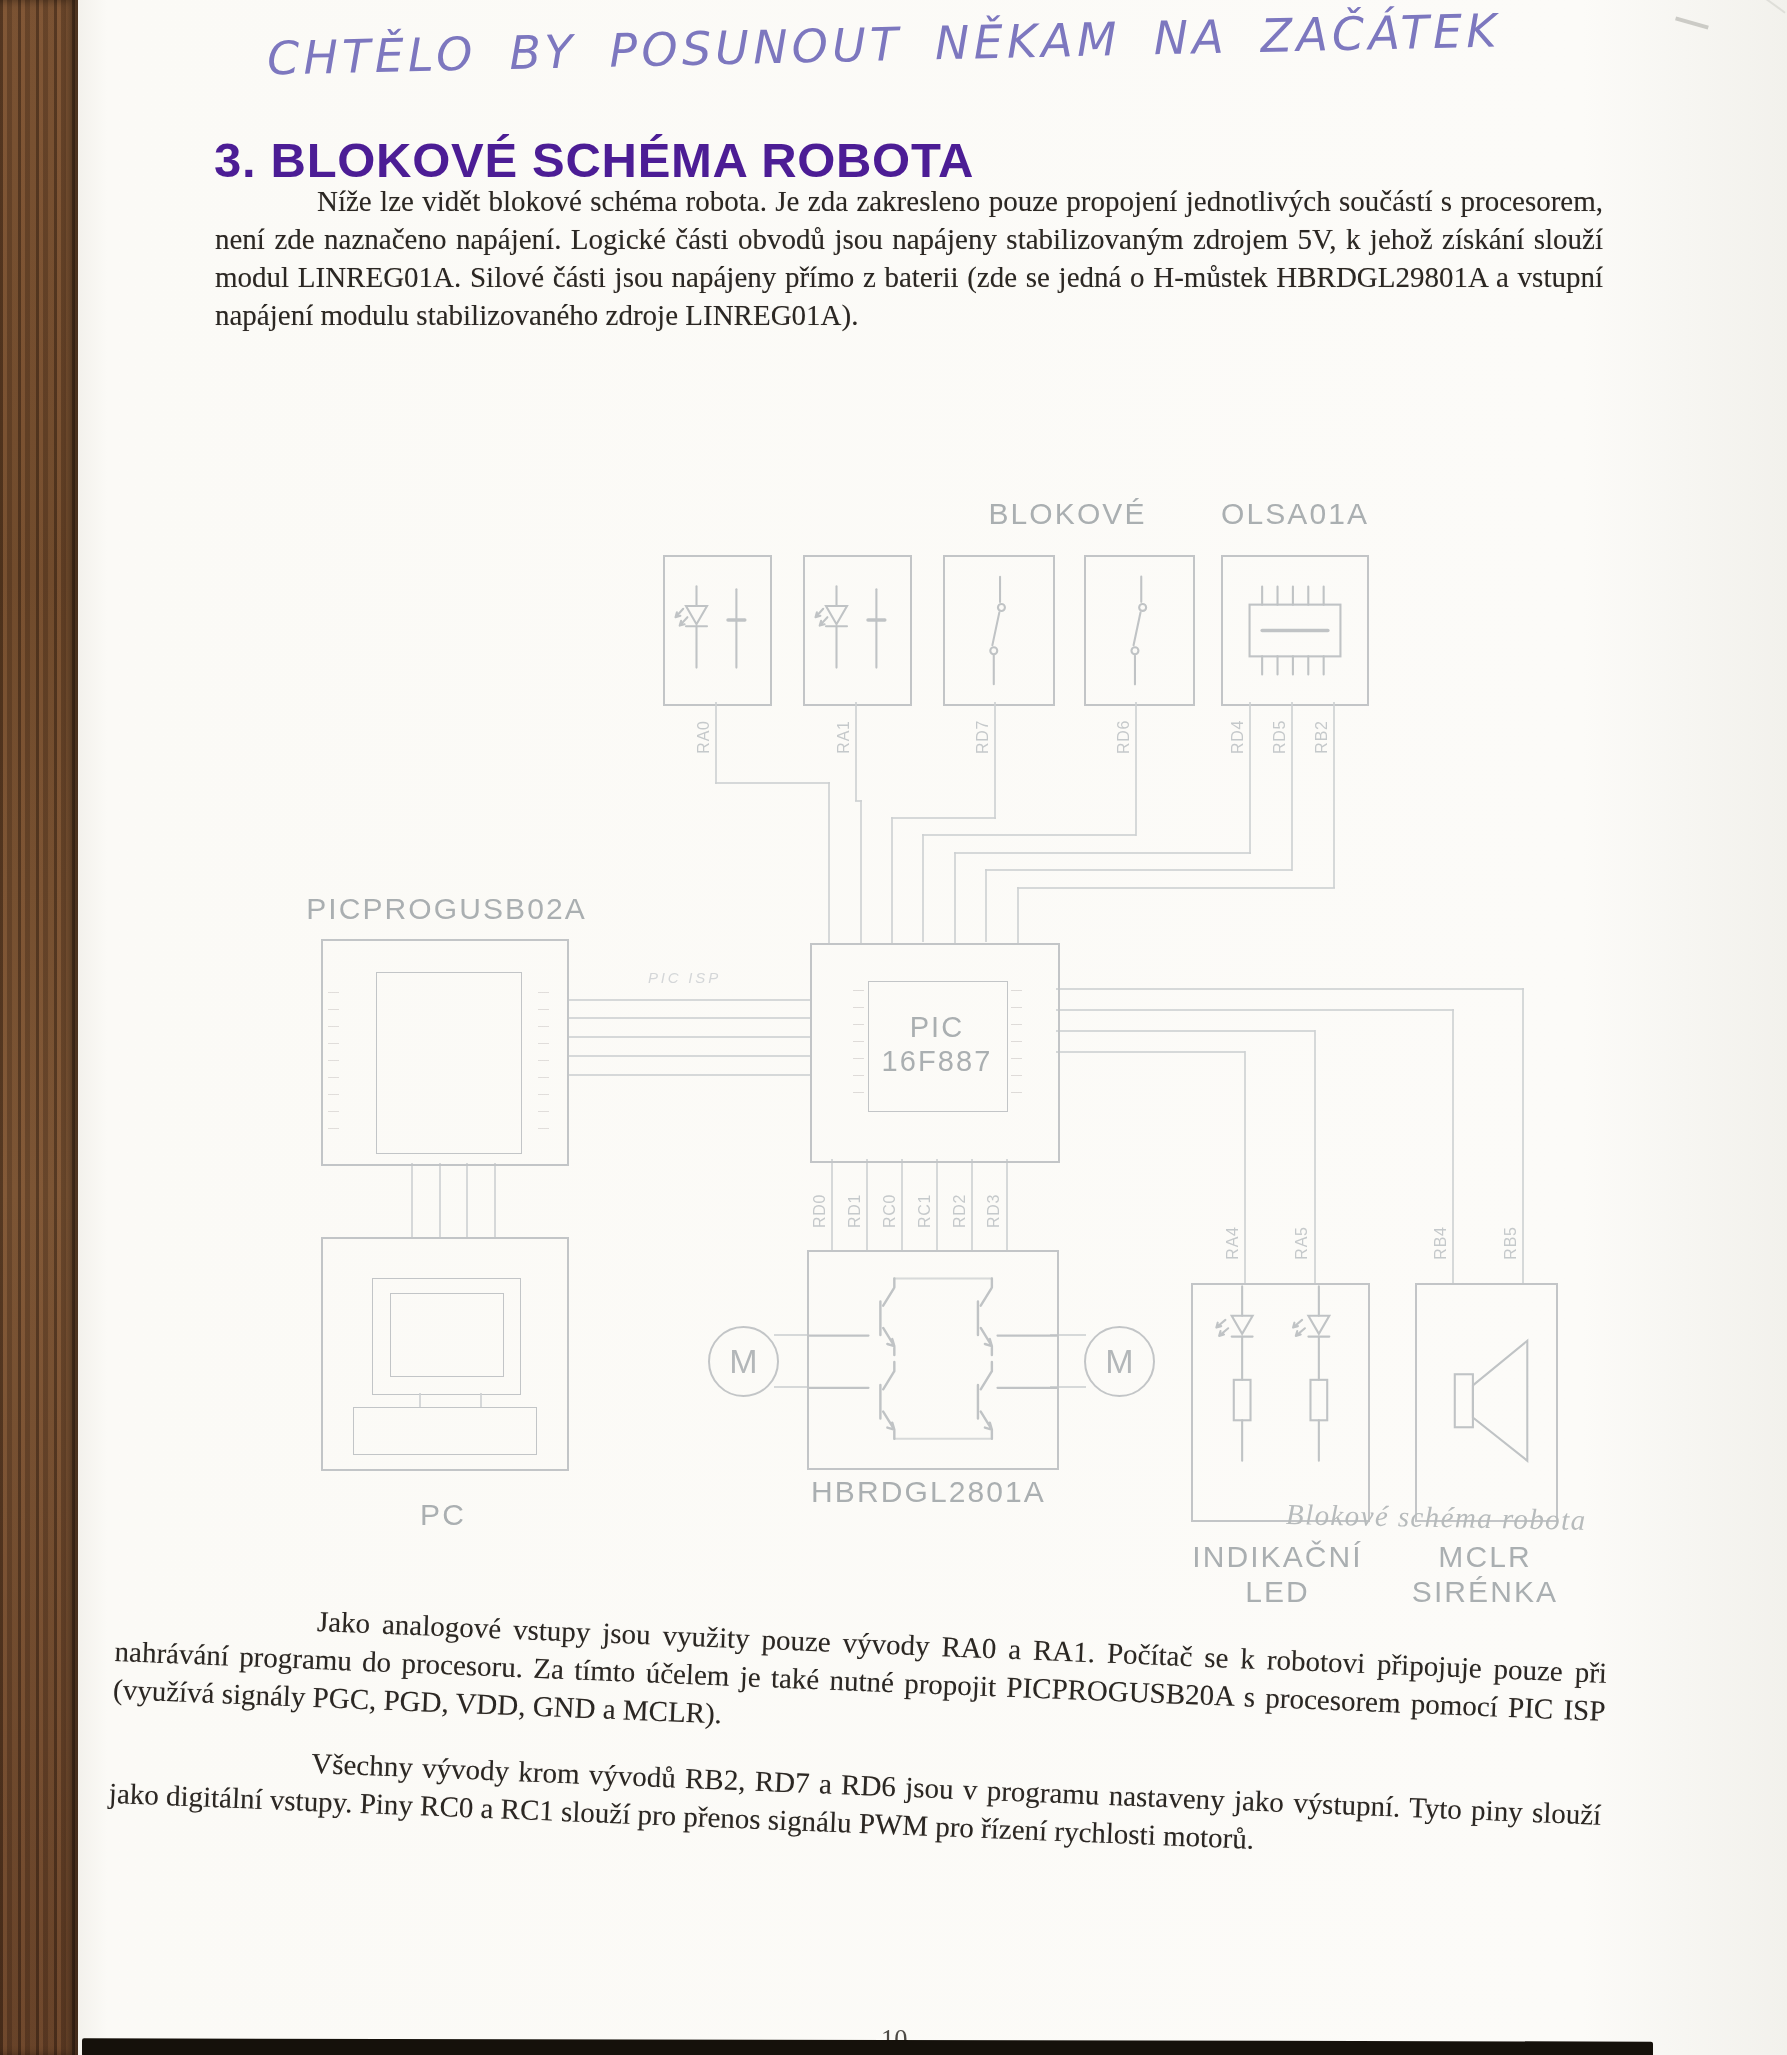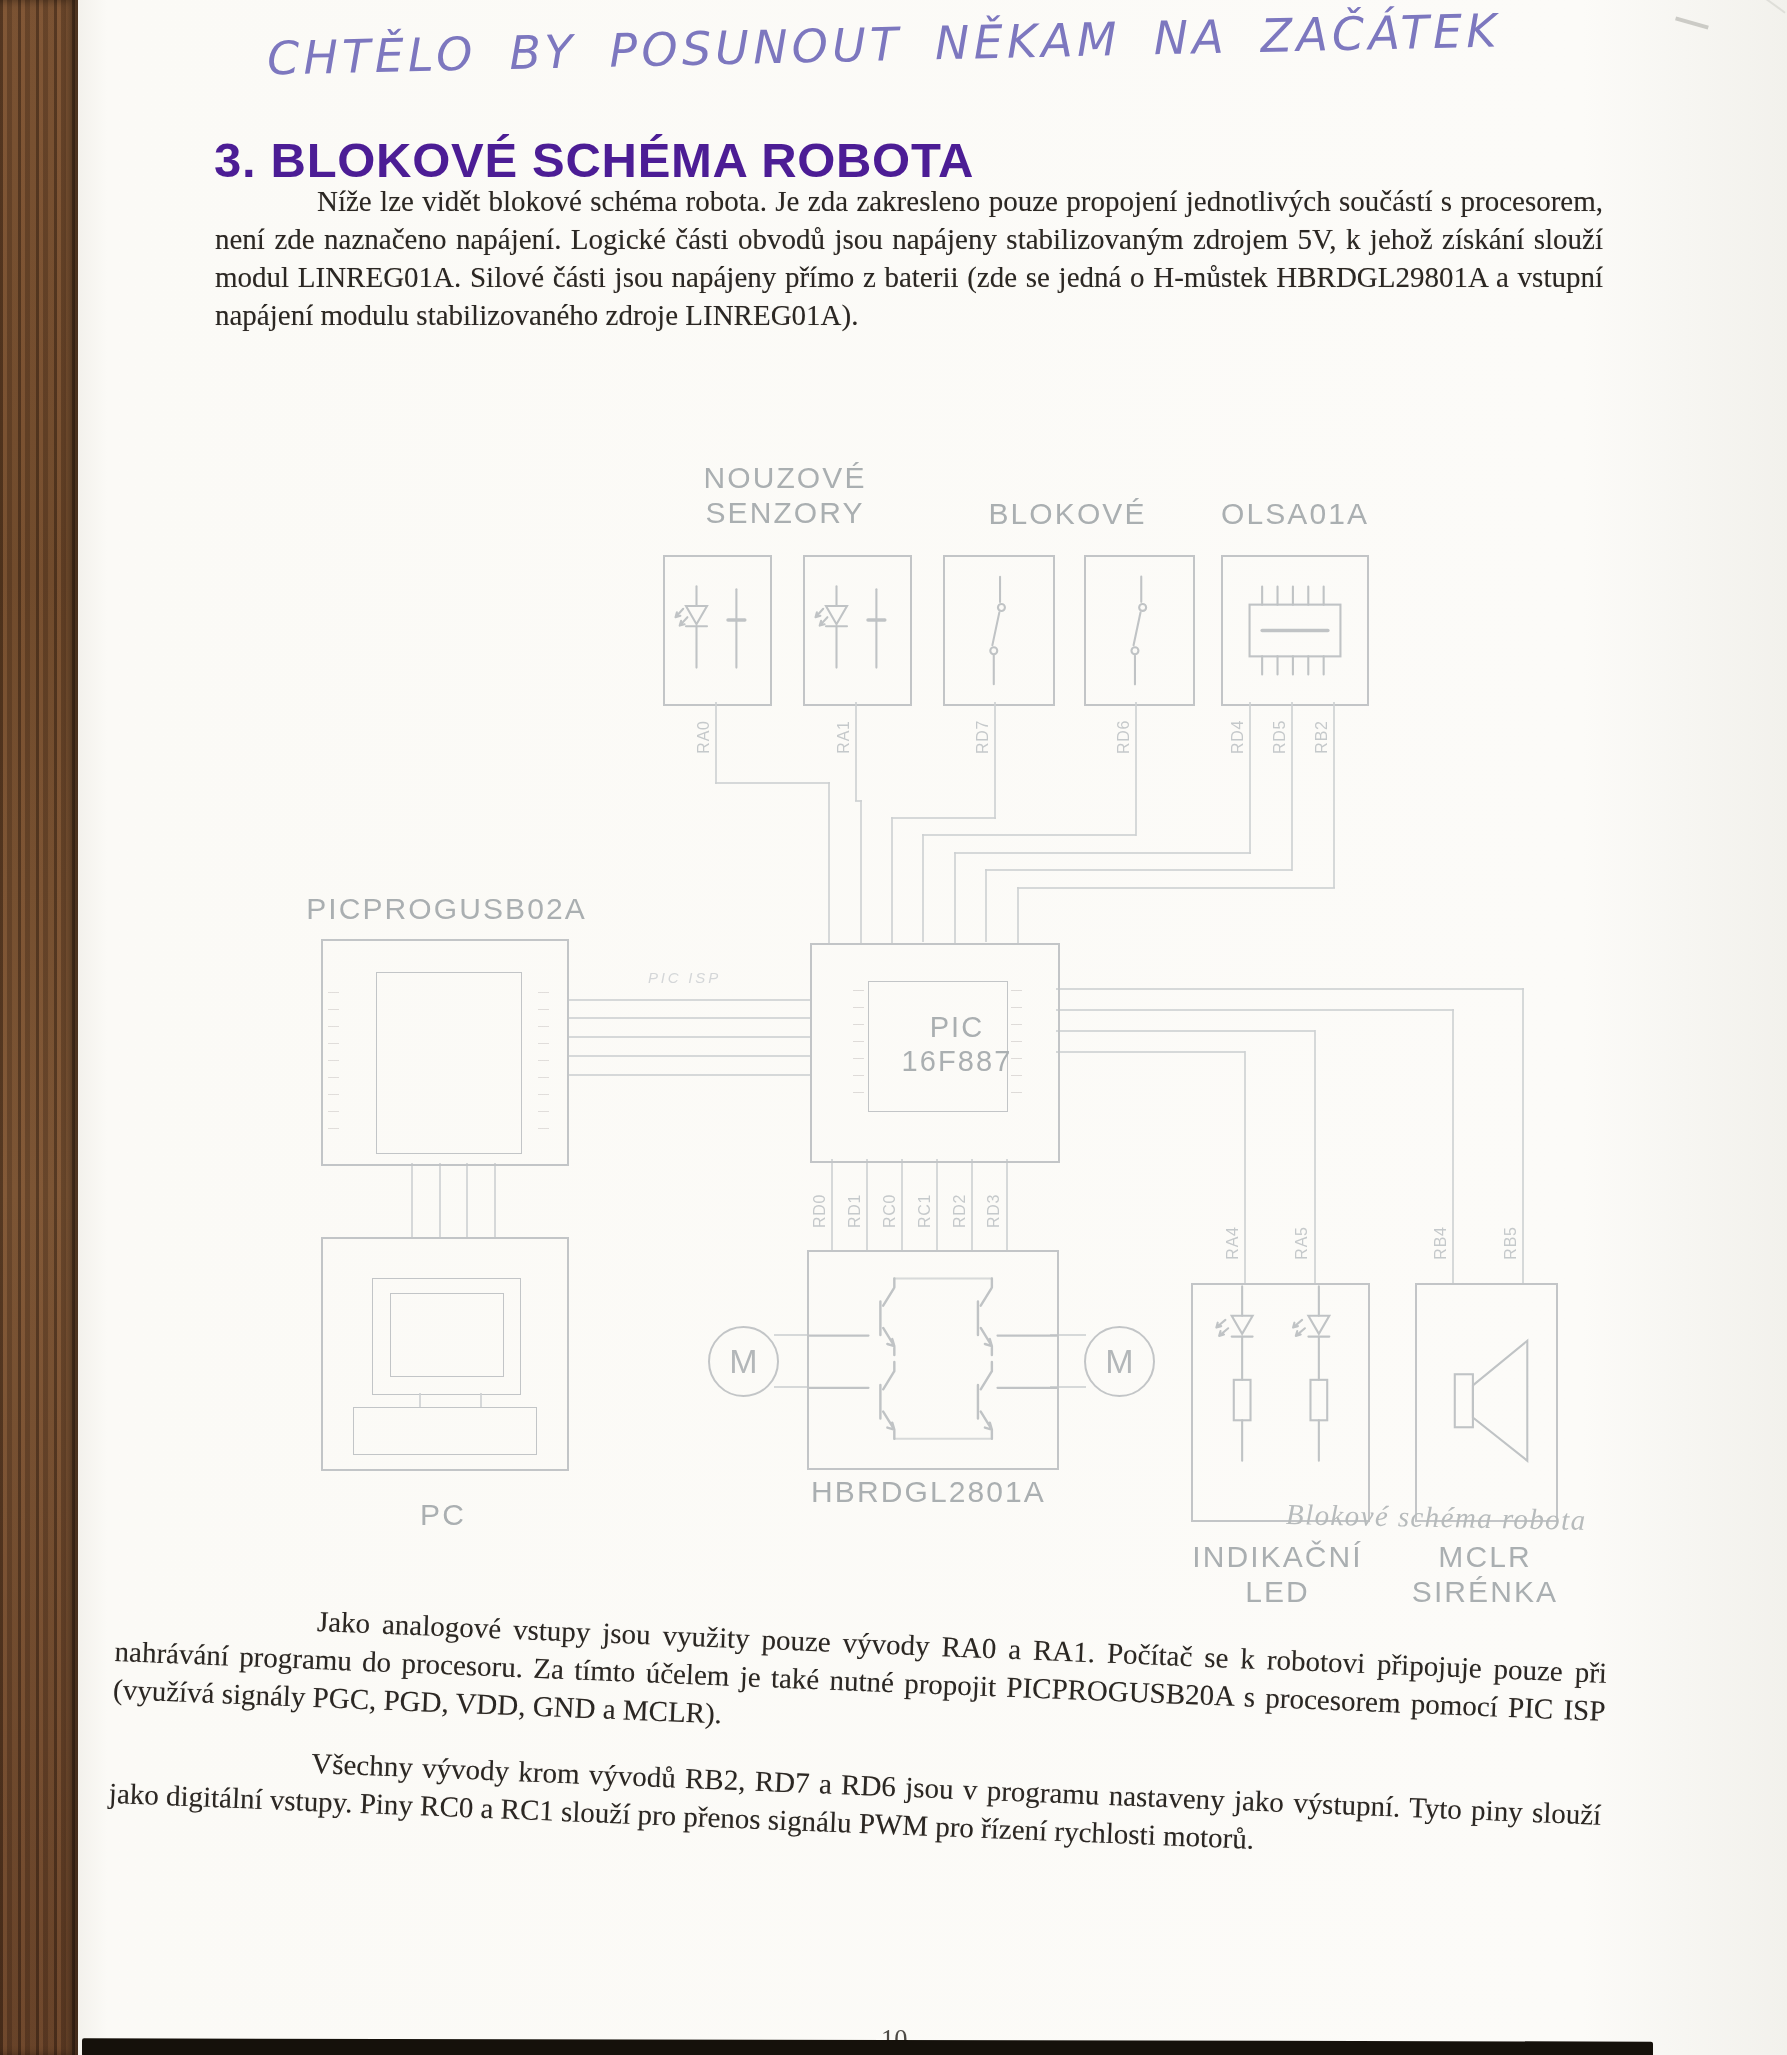--- a/index.html
+++ b/index.html
@@ -102,24 +102,20 @@
 <div class="corner-mark"></div>
 
 <div class="handwriting">CHTĚLO BY POSUNOUT NĚKAM NA ZAČÁTEK</div>
 
 <h1 class="heading">3. BLOKOVÉ SCHÉMA ROBOTA</h1>
 
 <p class="para para1">Níže lze vidět blokové schéma robota. Je zda zakresleno pouze propojení jednotlivých součástí s procesorem, není zde naznačeno napájení. Logické části obvodů jsou napájeny stabilizovaným zdrojem 5V, k jehož získání slouží modul LINREG01A. Silové části jsou napájeny přímo z baterii (zde se jedná o H-můstek HBRDGL29801A a vstupní napájení modulu stabilizovaného zdroje LINREG01A).</p>
 
 <div class="diagram">
 
-  <div class="dlabel" style="left:663px;top:461px;width:244px;">
-    <span>NOUZOVÉ</span><br>
-    <span>SENZORY</span>
-  </div>
   <div class="dlabel" style="left:943px;top:497px;width:249px;">BLOKOVÉ</div>
   <div class="dlabel" style="left:1221px;top:497px;width:144px;">OLSA01A</div>
 
   <div class="dbox" style="left:663px;top:555px;width:105px;height:147px;">
     <svg class="sym" width="105" height="147" viewBox="0 0 150 210">
       <path d="M45,42 V70"></path>
         <path d="M30,70 L60,70 L45,96 Z"></path>
         <path d="M30,99 H60"></path>
         <path d="M45,99 V158"></path>
       <path d="M26,74 l-11,12 M15,86 l2,-7 M15,86 l7,-2"></path>
@@ -255,21 +251,21 @@
   <div class="dlabel" style="left:293px;top:892px;width:307px;text-align:center;">PICPROGUSB02A</div>
   <div class="dbox" style="left:321px;top:939px;width:244px;height:223px;"></div>
   <div class="dbox" style="left:376px;top:972px;width:144px;height:180px;border-width:1.7px;"></div>
   <div class="ticks" style="left:328px;top:992px;height:140px;opacity:.55;"></div>
   <div class="ticks" style="left:538px;top:992px;height:140px;opacity:.55;"></div>
 
   <div class="dbox" style="left:810px;top:943px;width:246px;height:216px;"></div>
   <div class="dbox" style="left:868px;top:981px;width:138px;height:129px;border-width:1.7px;"></div>
   <div class="ticks" style="left:853px;top:990px;height:112px;opacity:.6;"></div>
   <div class="ticks" style="left:1011px;top:990px;height:112px;opacity:.6;"></div>
-  <div class="dlabel" style="left:888px;top:1011px;width:138px;font-size:29px;">
+  <div class="dlabel" style="left:868px;top:1011px;width:138px;font-size:29px;">
     <span>PIC</span><br>
     <span>16F887</span>
   </div>
   <div class="busword">PIC ISP</div>
 
   <div class="dbox" style="left:321px;top:1237px;width:244px;height:230px;"></div>
   <div class="dbox" style="left:372px;top:1278px;width:147px;height:115px;border-width:1.7px;"></div>
   <div class="dbox" style="left:390px;top:1293px;width:112px;height:82px;border-width:1.7px;"></div>
   <div class="v" style="left:419px;top:1393px;height:15.4px;"></div>
   <div class="v" style="left:480px;top:1393px;height:15.4px;"></div>

